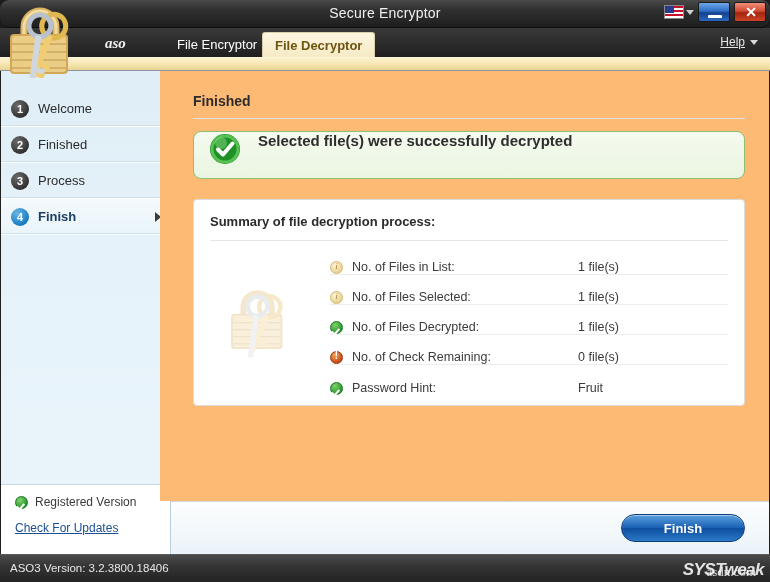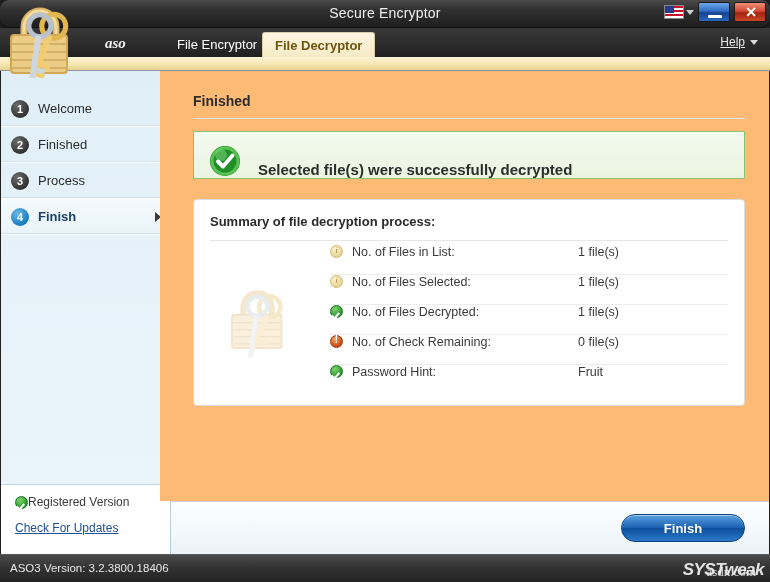--- a/index.html
+++ b/index.html
@@ -161,65 +161,65 @@
     width: 0; height: 0;
     border-top: 5px solid transparent; border-bottom: 5px solid transparent;
     border-left: 6px solid #3c3c3c;
   }
 
   .side-footer {
     position: absolute; left: 0; bottom: 0; width: 169px; height: 70px;
     background: #ffffff; border-top: 1px solid #c3d8e4;
   }
   .reg {
-    display: flex; align-items: center; 
+    display: flex; align-items: center; gap: 7px;
     padding: 10px 0 0 14px; font-size: 12px; color: #3a3a3a;
   }
   .update-link {
     display: block; padding: 12px 0 0 14px;
     font-size: 12px; color: #1c4f96; text-decoration: underline;
     cursor: pointer;
   }
 
   
   .content {
     position: absolute; left: 159px; top: 0; right: 0; height: 430px;
     background: #fdba74; padding: 22px 24px 0 33px;
   }
   .page-title {
     font-size: 14px; font-weight: bold; color: #2b2b2b;
     padding-bottom: 9px;
   }
   .rule { height: 1px; background: #e2e2e2; margin-bottom: 12px; }
 
   .success-banner {
-    height: 48px; border: 1px solid #8dc06f; border-radius: 1px;
+    height: 48px; border: 1px solid #8dc06f; border-radius: 8px;
     background: linear-gradient(180deg, #f4faef 0%, #eaf5e1 100%);
-    display: flex; align-items: flex-end; padding-left: 14px; gap: 16px;
+    display: flex; align-items: flex-start; padding-left: 14px; gap: 16px;
   }
   .success-text {
     font-size: 15px; font-weight: bold; color: #2d2d2d;
   }
 
   .summary-panel {
     margin-top: 20px; border: 1px solid #dcdcdc; border-radius: 4px;
     background: #fff; padding: 14px 16px 10px 16px;
     position: relative; overflow: hidden;
   }
   .summary-title { font-size: 13px; font-weight: bold; color: #2b2b2b; }
   .summary-rule { height: 1px; background: #e6e6e6; margin: 11px 0 2px 0; }
   .summary-body { display: flex; }
   .summary-watermark {
     width: 120px; flex: 0 0 120px;
     display: flex; align-items: center; justify-content: center;
     opacity: .30;
   }
   .rows { flex: 1 1 auto; padding-top: 2px; }
   .row {
-    display: flex; align-items: flex-start; height: 30px;
+    display: flex; align-items: flex-end; height: 30px;
     border-bottom: 1px solid #ededed; font-size: 12.5px; color: #3a3a3a;
   }
   .row:last-child { border-bottom: none; }
   .row .r-icon { width: 22px; flex: 0 0 22px; display: flex; }
   .row .r-label { flex: 1 1 auto; }
   .row .r-value { width: 150px; flex: 0 0 150px; }
 
   
   .ic { width: 13px; height: 13px; border-radius: 50%; position: relative; display: inline-block; }
   .ic-info {

